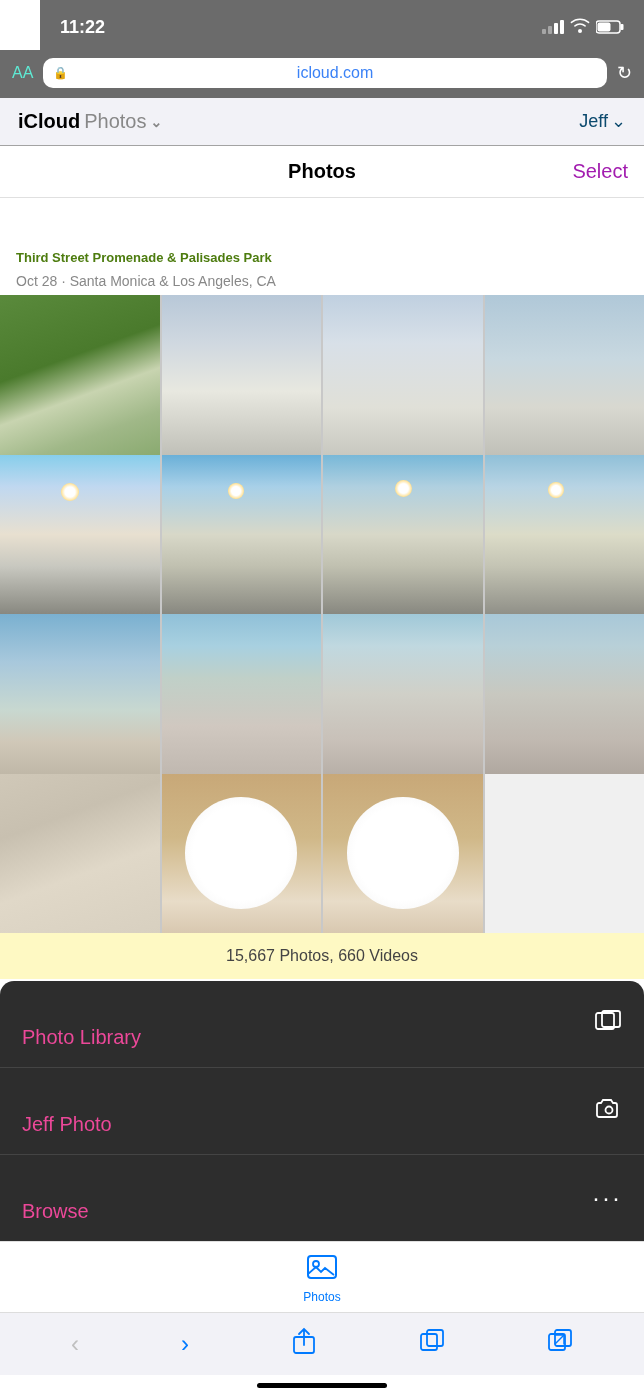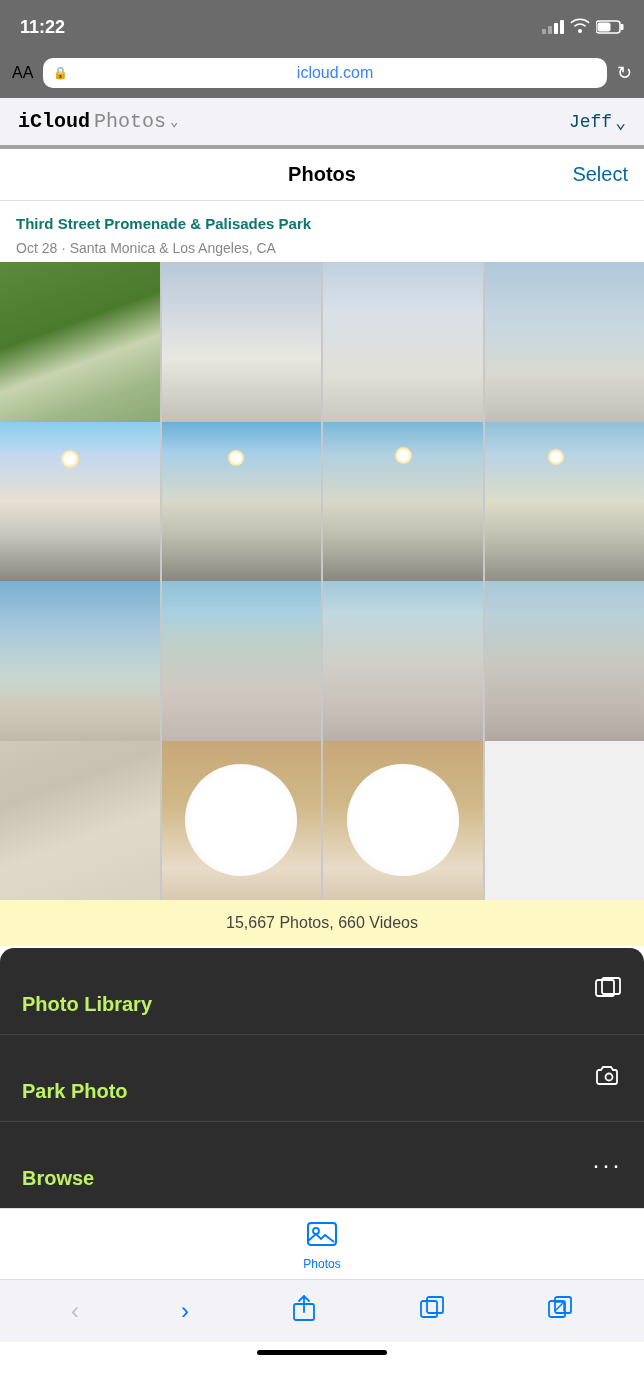--- a/index.html
+++ b/index.html
@@ -13,20 +13,21 @@
     }
 
     
     .status-bar {
       background: #6b6b6b;
       display: flex;
       justify-content: space-between;
       align-items: center;
       padding: 12px 20px 8px;
       height: 50px;
+      margin-left: 40px;
     }
     .status-time {
       color: #fff;
       font-size: 18px;
       font-weight: 600;
     }
     .status-icons {
       display: flex;
       align-items: center;
       gap: 6px;
@@ -51,21 +52,21 @@
 
     
     .browser-bar {
       background: #6b6b6b;
       padding: 8px 12px 10px;
       display: flex;
       align-items: center;
       gap: 10px;
     }
     .browser-aa {
-      color: #000000;
+      color: #5eead4;
       font-size: 16px;
       font-weight: 500;
     }
     .browser-url-wrap {
       flex: 1;
       background: #fff;
       border-radius: 10px;
       display: flex;
       align-items: center;
       padding: 6px 10px;
@@ -80,23 +81,22 @@
       text-align: center;
     }
     .reload-icon { color: #fff; font-size: 18px; }
 
     
     .app-header {
       background: #f2f2f7;
       padding: 12px 18px;
       display: flex;
       justify-content: space-between;
-      align-items: center;
-      border-bottom: 4px solid #a3a3a3;
-      font-family: Liberation Mono, monospace;
+      align-items: flex-start;
+      border-bottom: 1px solid #a3a3a3;
     }
     .app-title {
       font-size: 20px;
       font-weight: 700;
       display: flex;
       align-items: center;
       gap: 4px;
     }
     .app-title .icloud { font-weight: 700; color: #000; }
     .app-title .photos-text { font-weight: 400; color: #888; }
@@ -120,34 +120,35 @@
       position: relative;
     }
     .photos-title {
       font-size: 20px;
       font-weight: 600;
       color: #000;
     }
     .select-btn {
       position: absolute;
       right: 16px;
-      color: #0369a1;
+      color: #a21caf;
       font-size: 20px;
       font-weight: 400;
     }
 
     
     .section-header {
       padding: 14px 16px 6px;
       background: #fff;
     }
     .section-title {
-      font-size: 15px;
+      font-size: 13px;
       font-weight: 700;
-      color: #0f766e;
+      color: #4d7c0f;
+      margin-top: 38px;
     }
     .section-subtitle {
       font-size: 14px;
       color: #888;
       margin-top: 8px;
     }
 
     
     .photo-grid {
       display: grid;
@@ -288,23 +289,23 @@
       justify-content: space-between;
       align-items: center;
       padding: 18px 22px;
       border-bottom: 1px solid #444;
       cursor: pointer;
     }
     .menu-item:last-child {
       border-bottom: none;
     }
     .menu-item-label {
-      color: #bef264;
+      color: #ec4899;
       font-size: 20px;
-      font-weight: 700;
+      font-weight: 400;
       margin-top: 27px;
     }
     .menu-item-icon {
       color: #fff;
       font-size: 22px;
     }
 
     
     .bottom-nav {
       background: #fff;
@@ -454,21 +455,21 @@
   <div class="menu-item">
     <span class="menu-item-label">Photo Library</span>
     <span class="menu-item-icon">
       <svg width="28" height="24" viewBox="0 0 28 24" fill="none">
         <rect x="2" y="4" width="18" height="16" rx="2" stroke="white" stroke-width="1.8" fill="none"></rect>
         <rect x="8" y="2" width="18" height="16" rx="2" stroke="white" stroke-width="1.8" fill="none"></rect>
       </svg>
     </span>
   </div>
   <div class="menu-item">
-    <span class="menu-item-label">Park Photo</span>
+    <span class="menu-item-label">Jeff Photo</span>
     <span class="menu-item-icon">
       <svg width="26" height="22" viewBox="0 0 26 22" fill="none">
         <path d="M3 6h2l2-3h8l2 3h2a2 2 0 0 1 2 2v10a2 2 0 0 1-2 2H3a2 2 0 0 1-2-2V8a2 2 0 0 1 2-2z" stroke="white" stroke-width="1.8" fill="none"></path>
         <circle cx="13" cy="13" r="3.5" stroke="white" stroke-width="1.8" fill="none"></circle>
       </svg>
     </span>
   </div>
   <div class="menu-item">
     <span class="menu-item-label">Browse</span>
     <span class="menu-item-icon" style="font-size:24px;letter-spacing:2px;color:#fff;">···</span>

